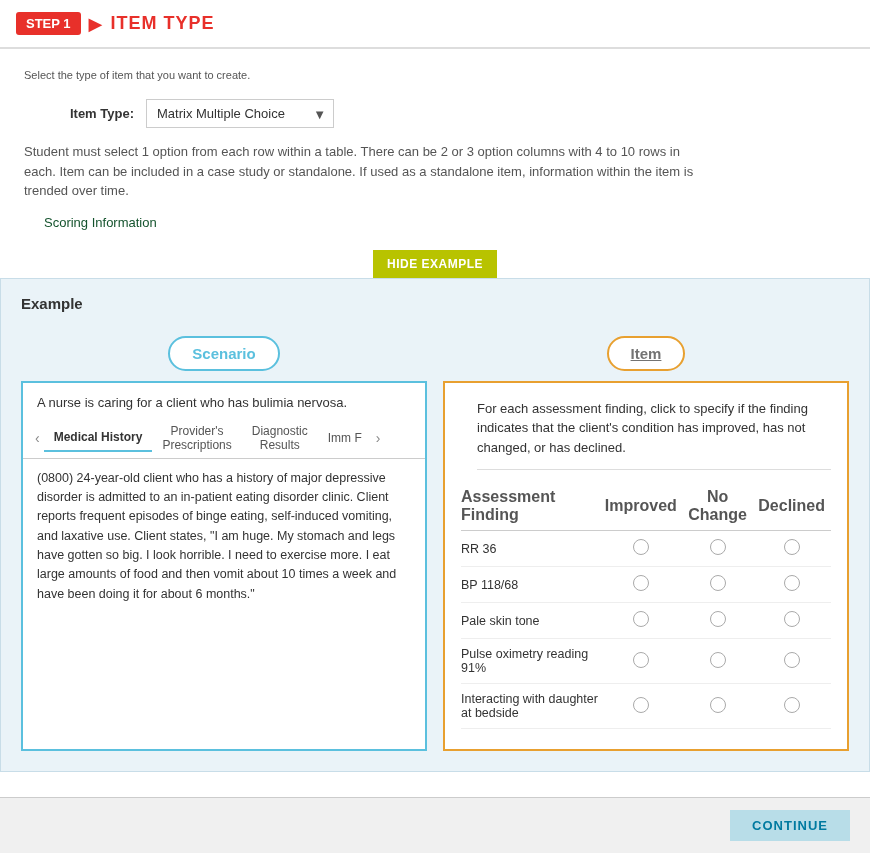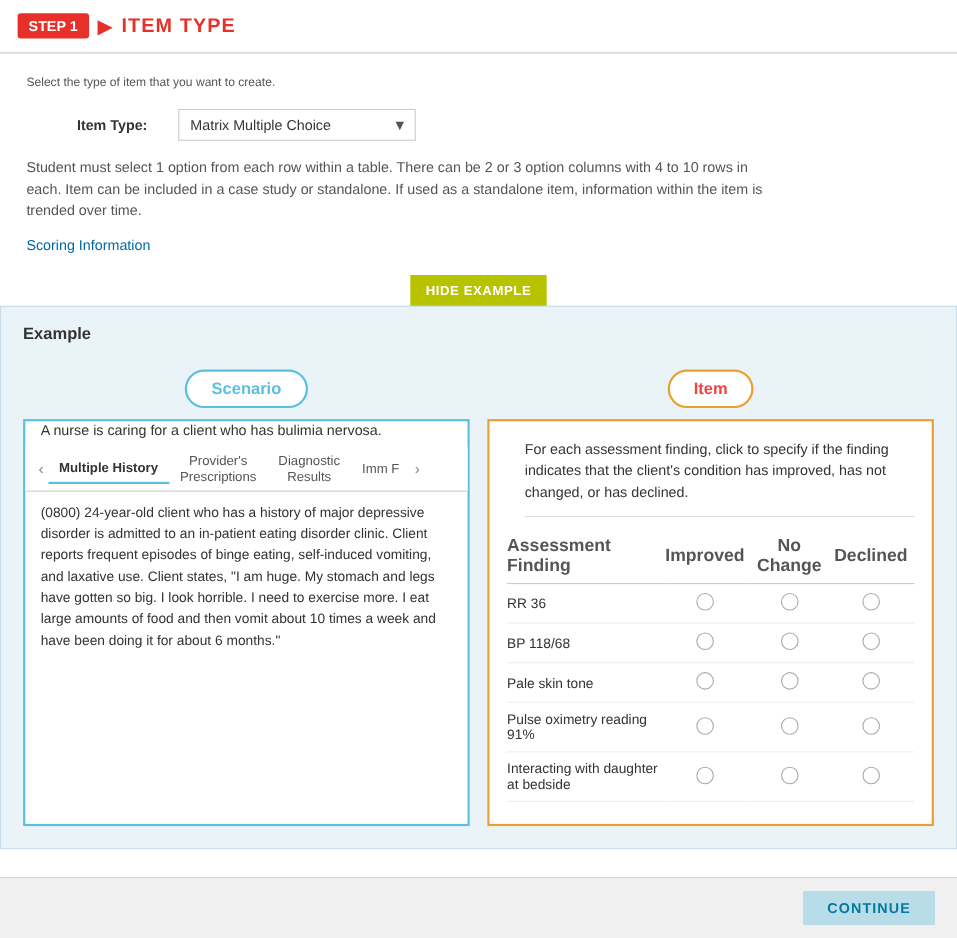--- a/index.html
+++ b/index.html
@@ -65,34 +65,34 @@
       display: flex;
       align-items: center;
       margin-bottom: 14px;
     }
     .form-label {
       font-weight: bold;
       font-size: 13px;
       color: #333;
       min-width: 110px;
       text-align: right;
-      margin-right: 28px;
+      margin-right: 12px;
     }
 
     .select-wrapper {
       position: relative;
       display: inline-block;
     }
     .item-type-select {
       appearance: none;
       -webkit-appearance: none;
       border: 1px solid #ccc;
       padding: 6px 32px 6px 10px;
       font-size: 13px;
-      width: 216px;
+      width: 188px;
       background: #fff;
       cursor: pointer;
       color: #333;
     }
     .select-arrow {
       position: absolute;
       right: 8px;
       top: 50%;
       transform: translateY(-50%);
       pointer-events: none;
@@ -114,25 +114,26 @@
       white-space: nowrap;
     }
     .characteristics-text {
       font-size: 13px;
       color: #555;
       max-width: 680px;
       line-height: 1.5;
     }
 
     .scoring-link {
-      color: #0369a1;
+      color: #14532d;
       font-size: 13px;
       text-decoration: none;
       display: block;
       margin-bottom: 12px;
+      margin-left: 20px;
     }
 
     .hide-example-btn {
       background: #b8c300;
       color: #fff;
       border: none;
       padding: 7px 14px;
       font-size: 12px;
       font-weight: bold;
       cursor: pointer;
@@ -182,39 +183,40 @@
       font-size: 15px;
       font-weight: bold;
       background: #fff;
     }
     .bubble-blue {
       border-color: #5bc0de;
       color: #5bc0de;
     }
     .bubble-orange {
       border-color: #e8a030;
-      color: #ef4444;
+      color: #737373;
+      text-decoration: underline;
     }
 
     .scenario-box {
       border: 2px solid #5bc0de;
       background: #fff;
       padding: 0;
       min-height: 370px;
     }
 
     .item-box {
       border: 2px solid #e8a030;
       background: #fff;
       padding: 16px;
       min-height: 370px;
     }
 
     .scenario-intro {
-      padding: 0 14px 8px 14px;
+      padding: 12px 14px 8px 14px;
       font-size: 13px;
       color: #333;
     }
 
     
     .scenario-tabs {
       display: flex;
       align-items: center;
       border-bottom: 1px solid #ccc;
       padding: 0 8px;
@@ -375,21 +377,21 @@
     <div class="scenario-column">
       <div class="bubble-label">
         <span class="bubble bubble-blue">Scenario</span>
       </div>
       <div class="scenario-box">
         <div class="scenario-intro">A nurse is caring for a client who has bulimia nervosa.</div>
 
         <div class="scenario-tabs">
           <span class="tab-arrow">‹</span>
           <div class="tab-item active">
-            <span>Multiple History</span>
+            <span>Medical History</span>
           </div>
           <div class="tab-item">
             <span>Provider's</span>
             <span class="tab-line2">Prescriptions</span>
           </div>
           <div class="tab-item">
             <span>Diagnostic</span>
             <span class="tab-line2">Results</span>
           </div>
           <div class="tab-item">

